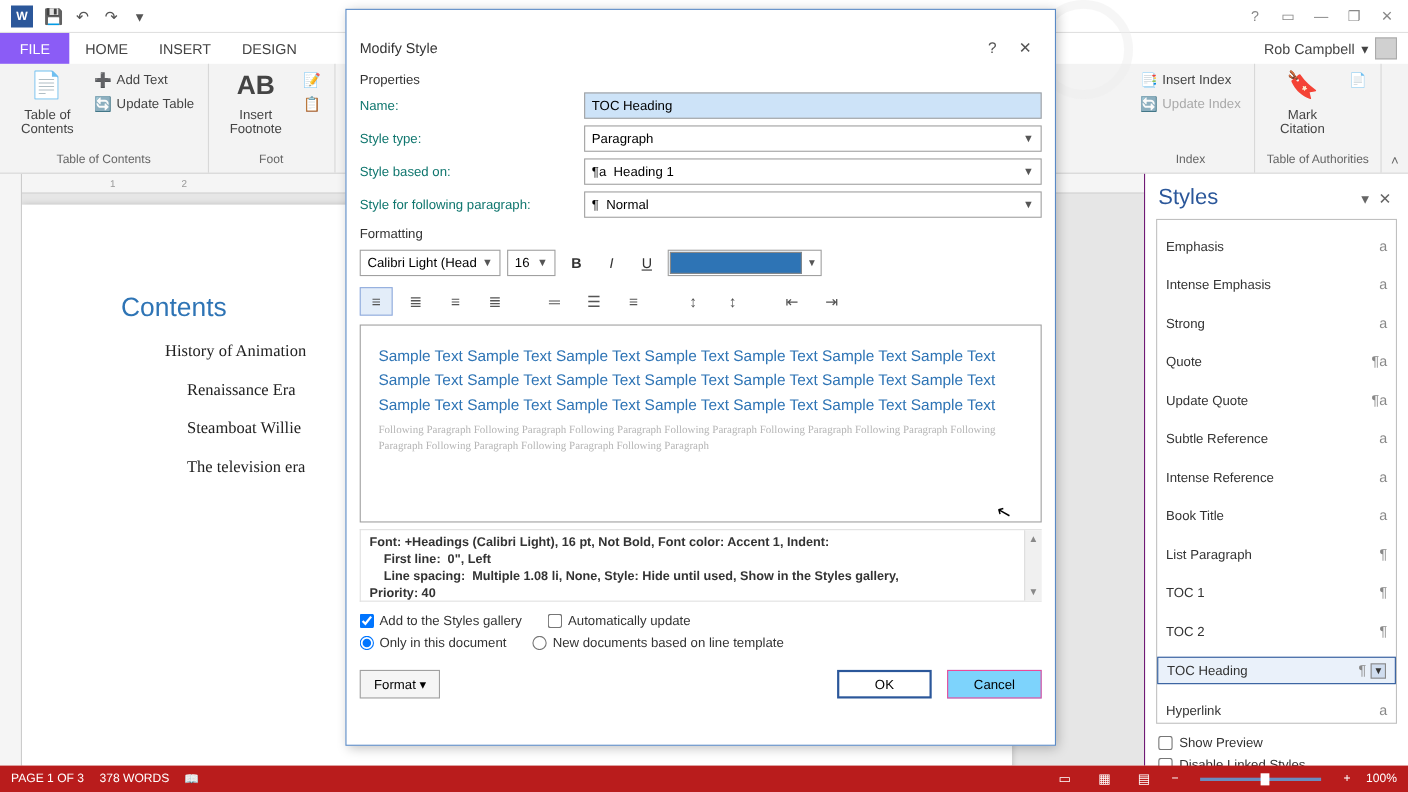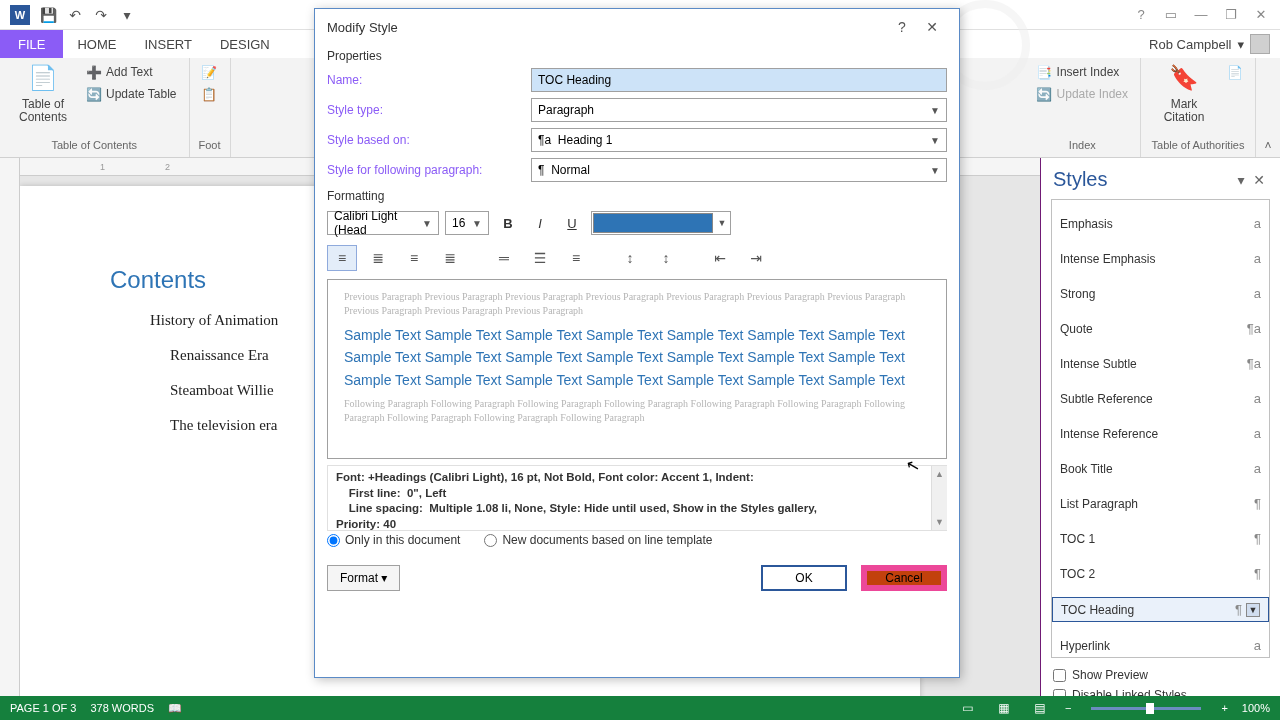--- a/index.html
+++ b/index.html
@@ -52,41 +52,41 @@
 .style-item .glyph { margin-left: auto; color: #888; font-size: 13px; }
 .style-item.selected { border: 1px solid #2b579a; background: #eaf1fa; }
 .style-item.selected .dd { width: 14px; height: 14px; border: 1px solid #888; background: #d0ddef; margin-left: 4px; display: inline-flex; align-items: center; justify-content: center; font-size: 9px; }
 .pane-checks { padding: 10px 12px 6px; display: flex; flex-direction: column; gap: 6px; font-size: 12px; color: #333; }
 .pane-checks label { display: flex; align-items: center; gap: 6px; }
 .pane-footer { padding: 6px 12px 10px; display: flex; align-items: center; gap: 6px; }
 .pane-footer .mini { width: 26px; height: 24px; border: 1px solid #bbb; background: #f5f5f5; display: inline-flex; align-items: center; justify-content: center; font-size: 12px; color: #2b579a; }
 .pane-footer .options { margin-left: auto; color: #2b579a; font-size: 12px; }
 
 
-.statusbar { position: absolute; bottom: 0; left: 0; right: 0; height: 24px; background: #15803d; color: #fff; display: flex; align-items: center; padding: 0 10px; font-size: 11px; gap: 14px; }
+.statusbar { position: absolute; bottom: 0; left: 0; right: 0; height: 24px; background: #b91c1c; color: #fff; display: flex; align-items: center; padding: 0 10px; font-size: 11px; gap: 14px; }
 .statusbar .spacer { flex: 1; }
 .statusbar .view-btn { width: 22px; height: 18px; display: inline-flex; align-items: center; justify-content: center; color: #fff; font-size: 12px; }
 .zoom-slider { width: 110px; height: 3px; background: #6b8cbf; position: relative; margin: 0 6px; }
 .zoom-slider .thumb { position: absolute; left: 50%; top: -4px; width: 8px; height: 11px; background: #fff; }
 
 
 .dialog { position: absolute; left: 314px; top: 8px; width: 646px; height: 670px; background: #fff; border: 1px solid #5a8ac6; box-shadow: 2px 2px 10px rgba(0,0,0,0.25); display: flex; flex-direction: column; z-index: 100; }
-.dialog .dlg-title { height: 36px; display: flex; align-items: center; padding: 0 12px; font-size: 13px; color: #333; }
+.dialog .dlg-title { height: 36px; display: flex; align-items: center; padding: 0 12px; font-size: 13px; color: #333; margin-top: 16px; }
 .dialog .dlg-title .spacer { flex: 1; }
 .dialog .dlg-title .dlg-btn { width: 30px; text-align: center; color: #555; font-size: 14px; }
 .dialog .section-label { padding: 4px 12px 2px; font-size: 12px; color: #333; }
 .dialog .form-row { display: flex; align-items: center; padding: 3px 12px; gap: 8px; }
-.dialog .form-row label { width: 196px; font-size: 12px; color: #8b5cf6; }
+.dialog .form-row label { width: 196px; font-size: 12px; color: #0f766e; }
 .dialog .form-row .field { flex: 1; }
 .dialog input[type=text], .dialog .select { width: 100%; height: 24px; border: 1px solid #a0a0a0; padding: 0 6px; font-size: 12px; background: #fff; }
 .dialog input.hl { background: #cde3f8; }
 .dialog .select { display: flex; align-items: center; justify-content: space-between; }
 .dialog .select .arrow { color: #555; font-size: 10px; }
 .fmt-toolbar { display: flex; align-items: center; gap: 6px; padding: 6px 12px; }
-.fmt-toolbar .select.sm { width: 112px; }
+.fmt-toolbar .select.sm { width: 128px; }
 .fmt-toolbar .select.xs { width: 44px; }
 .fmt-toolbar .tbtn { width: 26px; height: 24px; border: 1px solid transparent; display: inline-flex; align-items: center; justify-content: center; font-size: 13px; color: #333; }
 .fmt-toolbar .tbtn.bold { font-weight: bold; }
 .fmt-toolbar .tbtn.italic { font-style: italic; }
 .fmt-toolbar .tbtn.underline { text-decoration: underline; }
 .fmt-toolbar .color-swatch { width: 120px; height: 20px; background: #2e74b5; border: 1px solid #888; }
 .fmt-toolbar .color-wrap { display: flex; align-items: center; border: 1px solid #a0a0a0; padding: 1px; gap: 2px; }
 .fmt-toolbar .color-wrap .dd { width: 14px; text-align: center; font-size: 9px; color: #555; }
 .align-toolbar { display: flex; align-items: center; gap: 6px; padding: 4px 12px 8px; }
 .align-toolbar .tbtn { width: 30px; height: 26px; border: 1px solid transparent; display: inline-flex; align-items: center; justify-content: center; color: #555; font-size: 14px; }
@@ -97,21 +97,21 @@
 .preview-box .sample { color: #2e74b5; font-size: 14px; font-family: "Calibri Light", sans-serif; line-height: 1.6; margin: 6px 0; }
 .desc-box { margin: 6px 12px 0; border: 1px solid #e0e0e0; border-right: none; height: 66px; padding: 4px 8px; font-size: 11.5px; color: #333; position: relative; line-height: 1.35; font-weight: bold; }
 .desc-scroll { position: absolute; right: 0; top: 0; bottom: 0; width: 16px; background: #f0f0f0; border-left: 1px solid #ddd; display: flex; flex-direction: column; justify-content: space-between; align-items: center; color: #888; font-size: 9px; padding: 2px 0; }
 .dlg-checks { padding: 10px 12px 4px; display: flex; gap: 24px; font-size: 12px; color: #333; }
 .dlg-checks label, .dlg-radios label { display: flex; align-items: center; gap: 5px; }
 .dlg-radios { padding: 2px 12px 10px; display: flex; gap: 24px; font-size: 12px; color: #333; }
 .dlg-buttons { padding: 8px 12px 12px; display: flex; align-items: center; }
 .dlg-buttons .format-btn { height: 26px; padding: 0 12px; border: 1px solid #a0a0a0; background: #f5f5f5; font-size: 12px; }
 .dlg-buttons .spacer { flex: 1; }
 .dlg-buttons .ok-btn { width: 86px; height: 26px; border: 2px solid #2b579a; background: #fff; font-size: 12px; margin-right: 14px; }
-.dlg-buttons .cancel-btn { width: 86px; height: 26px; border: 6px solid #ec4899; background: #c2410c; font-size: 12px; }
+.dlg-buttons .cancel-btn { width: 86px; height: 26px; border: 1px solid #ec4899; background: #7dd3fc; font-size: 12px; }
 
 
 .cursor { position: absolute; left: 906px; top: 456px; font-size: 16px; color: #000; z-index: 200; transform: rotate(-15deg); }
 
 
 .watermark { position: absolute; right: 250px; top: 0; width: 90px; height: 90px; border: 8px solid #eee; border-radius: 50%; opacity: 0.5; z-index: 1; }
 </style>
 </head>
 <body>
 
@@ -156,20 +156,24 @@
         <div class="small-btn">
             <span class="icon">🔄</span>
             <span>Update Table</span>
           </div>
       </div>
     </div>
     <div class="group-label">Table of Contents</div>
   </div>
   <div class="ribbon-group">
     <div class="controls">
+      <div class="big-btn">
+        <span class="icon" style="font-weight:bold;color:#444">AB</span>
+        <span>Insert Footnote</span>
+      </div>
       <div class="small-btns">
         <div class="small-btn">
             <span class="icon">📝</span>
           </div>
         <div class="small-btn">
             <span class="icon">📋</span>
           </div>
       </div>
     </div>
     <div class="group-label">Foot</div>
@@ -242,21 +246,21 @@
         </div>
         <div class="style-item">
           <span>Strong</span>
           <span class="glyph">a</span>
         </div>
         <div class="style-item">
           <span>Quote</span>
           <span class="glyph">¶a</span>
         </div>
         <div class="style-item">
-          <span>Intense Subtle</span>
+          <span>Update Quote</span>
           <span class="glyph">¶a</span>
         </div>
         <div class="style-item">
           <span>Subtle Reference</span>
           <span class="glyph">a</span>
         </div>
         <div class="style-item">
           <span>Intense Reference</span>
           <span class="glyph">a</span>
         </div>
@@ -388,33 +392,42 @@
     <span class="tbtn">☰</span>
     <span class="tbtn">≡</span>
     <span class="sep"></span>
     <span class="tbtn">↕</span>
     <span class="tbtn">↕</span>
     <span class="sep"></span>
     <span class="tbtn">⇤</span>
     <span class="tbtn">⇥</span>
   </div>
   <div class="preview-box">
-    <div class="gray">Previous Paragraph Previous Paragraph Previous Paragraph Previous Paragraph Previous Paragraph Previous Paragraph Previous Paragraph Previous Paragraph Previous Paragraph Previous Paragraph</div>
     <div class="sample">Sample Text Sample Text Sample Text Sample Text Sample Text Sample Text Sample Text Sample Text Sample Text Sample Text Sample Text Sample Text Sample Text Sample Text Sample Text Sample Text Sample Text Sample Text Sample Text Sample Text Sample Text</div>
     <div class="gray">Following Paragraph Following Paragraph Following Paragraph Following Paragraph Following Paragraph Following Paragraph Following Paragraph Following Paragraph Following Paragraph Following Paragraph</div>
   </div>
   <div class="desc-box">
     <div>Font: +Headings (Calibri Light), 16 pt, Not Bold, Font color: Accent 1, Indent:</div>
     <div style="white-space:pre">    First line:  0", Left</div>
     <div style="white-space:pre">    Line spacing:  Multiple 1.08 li, None, Style: Hide until used, Show in the Styles gallery,</div>
     <div>Priority: 40</div>
     <div class="desc-scroll">
         <span>▲</span>
         <span>▼</span>
       </div>
+  </div>
+  <div class="dlg-checks">
+    <label>
+        <input type="checkbox" checked="" style="">
+        <span>Add to the Styles gallery</span>
+      </label>
+    <label>
+        <input type="checkbox" style="">
+        <span>Automatically update</span>
+      </label>
   </div>
   <div class="dlg-radios">
     <label>
         <input type="radio" name="scope" checked="" style="">
         <span>Only in this document</span>
       </label>
     <label>
         <input type="radio" name="scope" style="">
         <span>New documents based on line template</span>
       </label>

